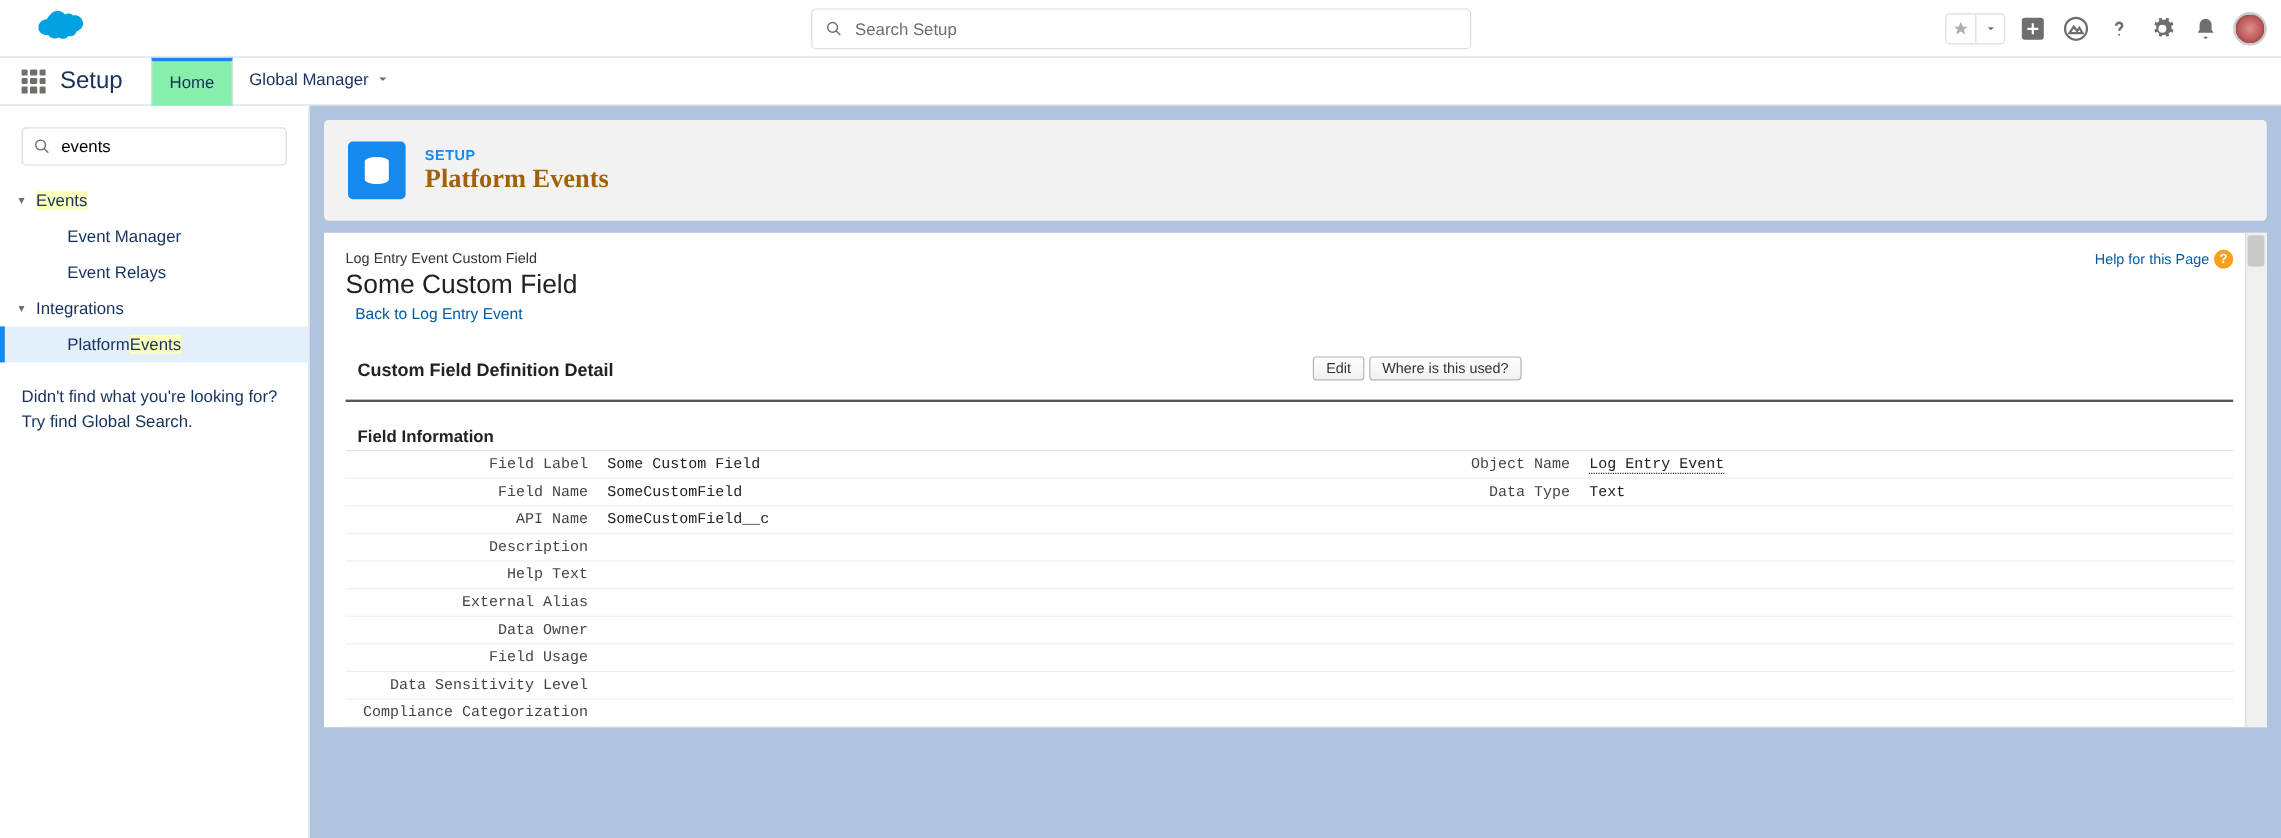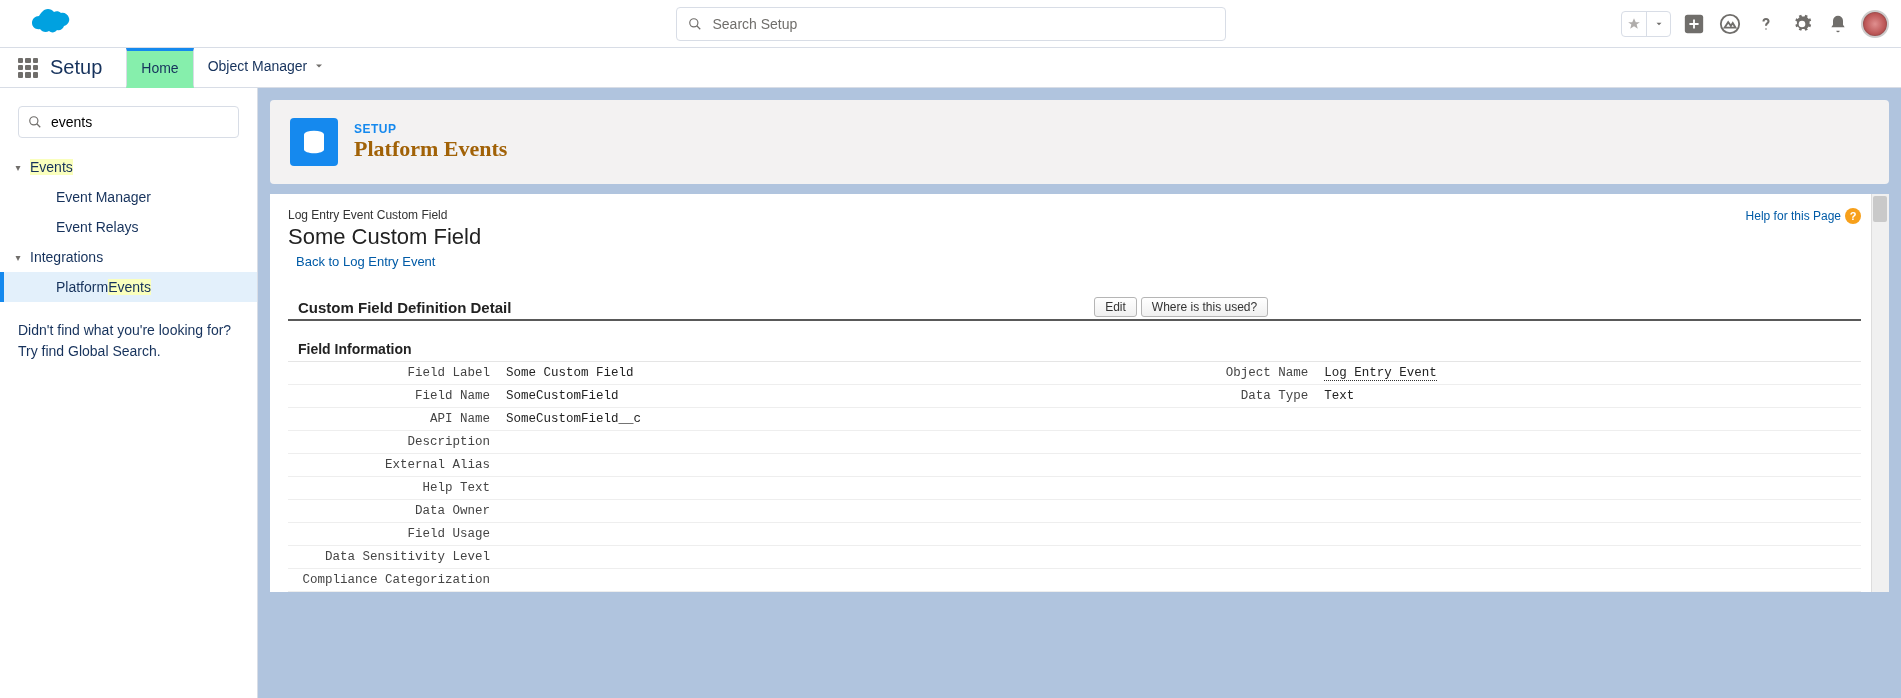--- a/index.html
+++ b/index.html
@@ -57,21 +57,21 @@
 .scroll-thumb { position: absolute; top: 2px; right: 2px; width: 14px; height: 26px; background: #c9c9c9; border-radius: 2px; }
 .detail-inner { padding: 0 28px 0 18px; }
 .crumb-row { display: flex; align-items: flex-start; gap: 20px; }
 .crumb-left { flex: 1; }
 .crumb-text { font-size: 12px; color: #333; margin-bottom: 2px; }
 .record-title { font-size: 22px; font-weight: 400; color: #222; }
 .back-link { color: #015ba7; font-size: 13px; margin-top: 4px; margin-left: 8px; display: inline-block; cursor: pointer; }
 .help-link { color: #015ba7; font-size: 12px; display: flex; align-items: center; gap: 4px; cursor: pointer; }
 .help-icon-circle { width: 16px; height: 16px; background: #f7a01b; border-radius: 50%; color: #fff; font-size: 11px; font-weight: bold; text-align: center; line-height: 16px; }
 
-.section-header-row { display: flex; align-items: center; margin-top: 28px; border-bottom: 2px solid #595959; padding: 0 10px 2px 10px; }
+.section-header-row { display: flex; align-items: flex-end; margin-top: 28px; border-bottom: 2px solid #595959; padding: 0 10px 16px 10px; }
 .section-title-inline { font-size: 15px; font-weight: 700; color: #222; }
 .btn-row { margin: 0 auto; display: flex; gap: 4px; }
 .sf-btn { border: 1px solid #b5b5b5; background: linear-gradient(#fff,#f0f0f0); padding: 2px 10px; font-size: 12px; border-radius: 3px; cursor: pointer; color: #333; }
 
 .subsection-title { font-size: 14px; font-weight: 700; color: #222; padding: 20px 10px 4px 10px; border-bottom: 1px solid #e5e5e5; }
 
 .field-table { width: 100%; border-collapse: collapse; }
 .field-table tr { border-bottom: 1px solid #eee; font-family: Liberation Mono, monospace; }
 .field-table td { padding: 4px 8px; font-size: 12.5px; vertical-align: middle; }
 .fld-label { text-align: right; color: #444; width: 210px; }
@@ -151,21 +151,21 @@
       <span></span>
       <span></span>
       <span></span>
       <span></span>
       <span></span>
       <span></span>
     </div>
   <div class="setup-title">Setup</div>
   <div class="nav-tab active">Home</div>
   <div class="nav-tab">
-    <span>Object Manager</span>
+    <span>Global Manager</span>
     <span class="nav-chevron">
         <svg width="12" height="12" viewBox="0 0 24 24" fill="#706e6b">
           <path d="M6 9l6 6 6-6z"></path>
         </svg>
       </span>
   </div>
 </div>
 
 <div class="body-wrap">
 
@@ -262,25 +262,25 @@
             </tr>
             <tr>
               <td class="fld-label">API Name</td>
               <td class="fld-val" colspan="3">SomeCustomField__c</td>
             </tr>
             <tr>
               <td class="fld-label">Description</td>
               <td class="fld-val" colspan="3"></td>
             </tr>
             <tr>
+              <td class="fld-label">Help Text</td>
+              <td class="fld-val" colspan="3"></td>
+            </tr>
+            <tr>
               <td class="fld-label">External Alias</td>
-              <td class="fld-val" colspan="3"></td>
-            </tr>
-            <tr>
-              <td class="fld-label">Help Text</td>
               <td class="fld-val" colspan="3"></td>
             </tr>
             <tr>
               <td class="fld-label">Data Owner</td>
               <td class="fld-val" colspan="3"></td>
             </tr>
             <tr>
               <td class="fld-label">Field Usage</td>
               <td class="fld-val" colspan="3"></td>
             </tr>

